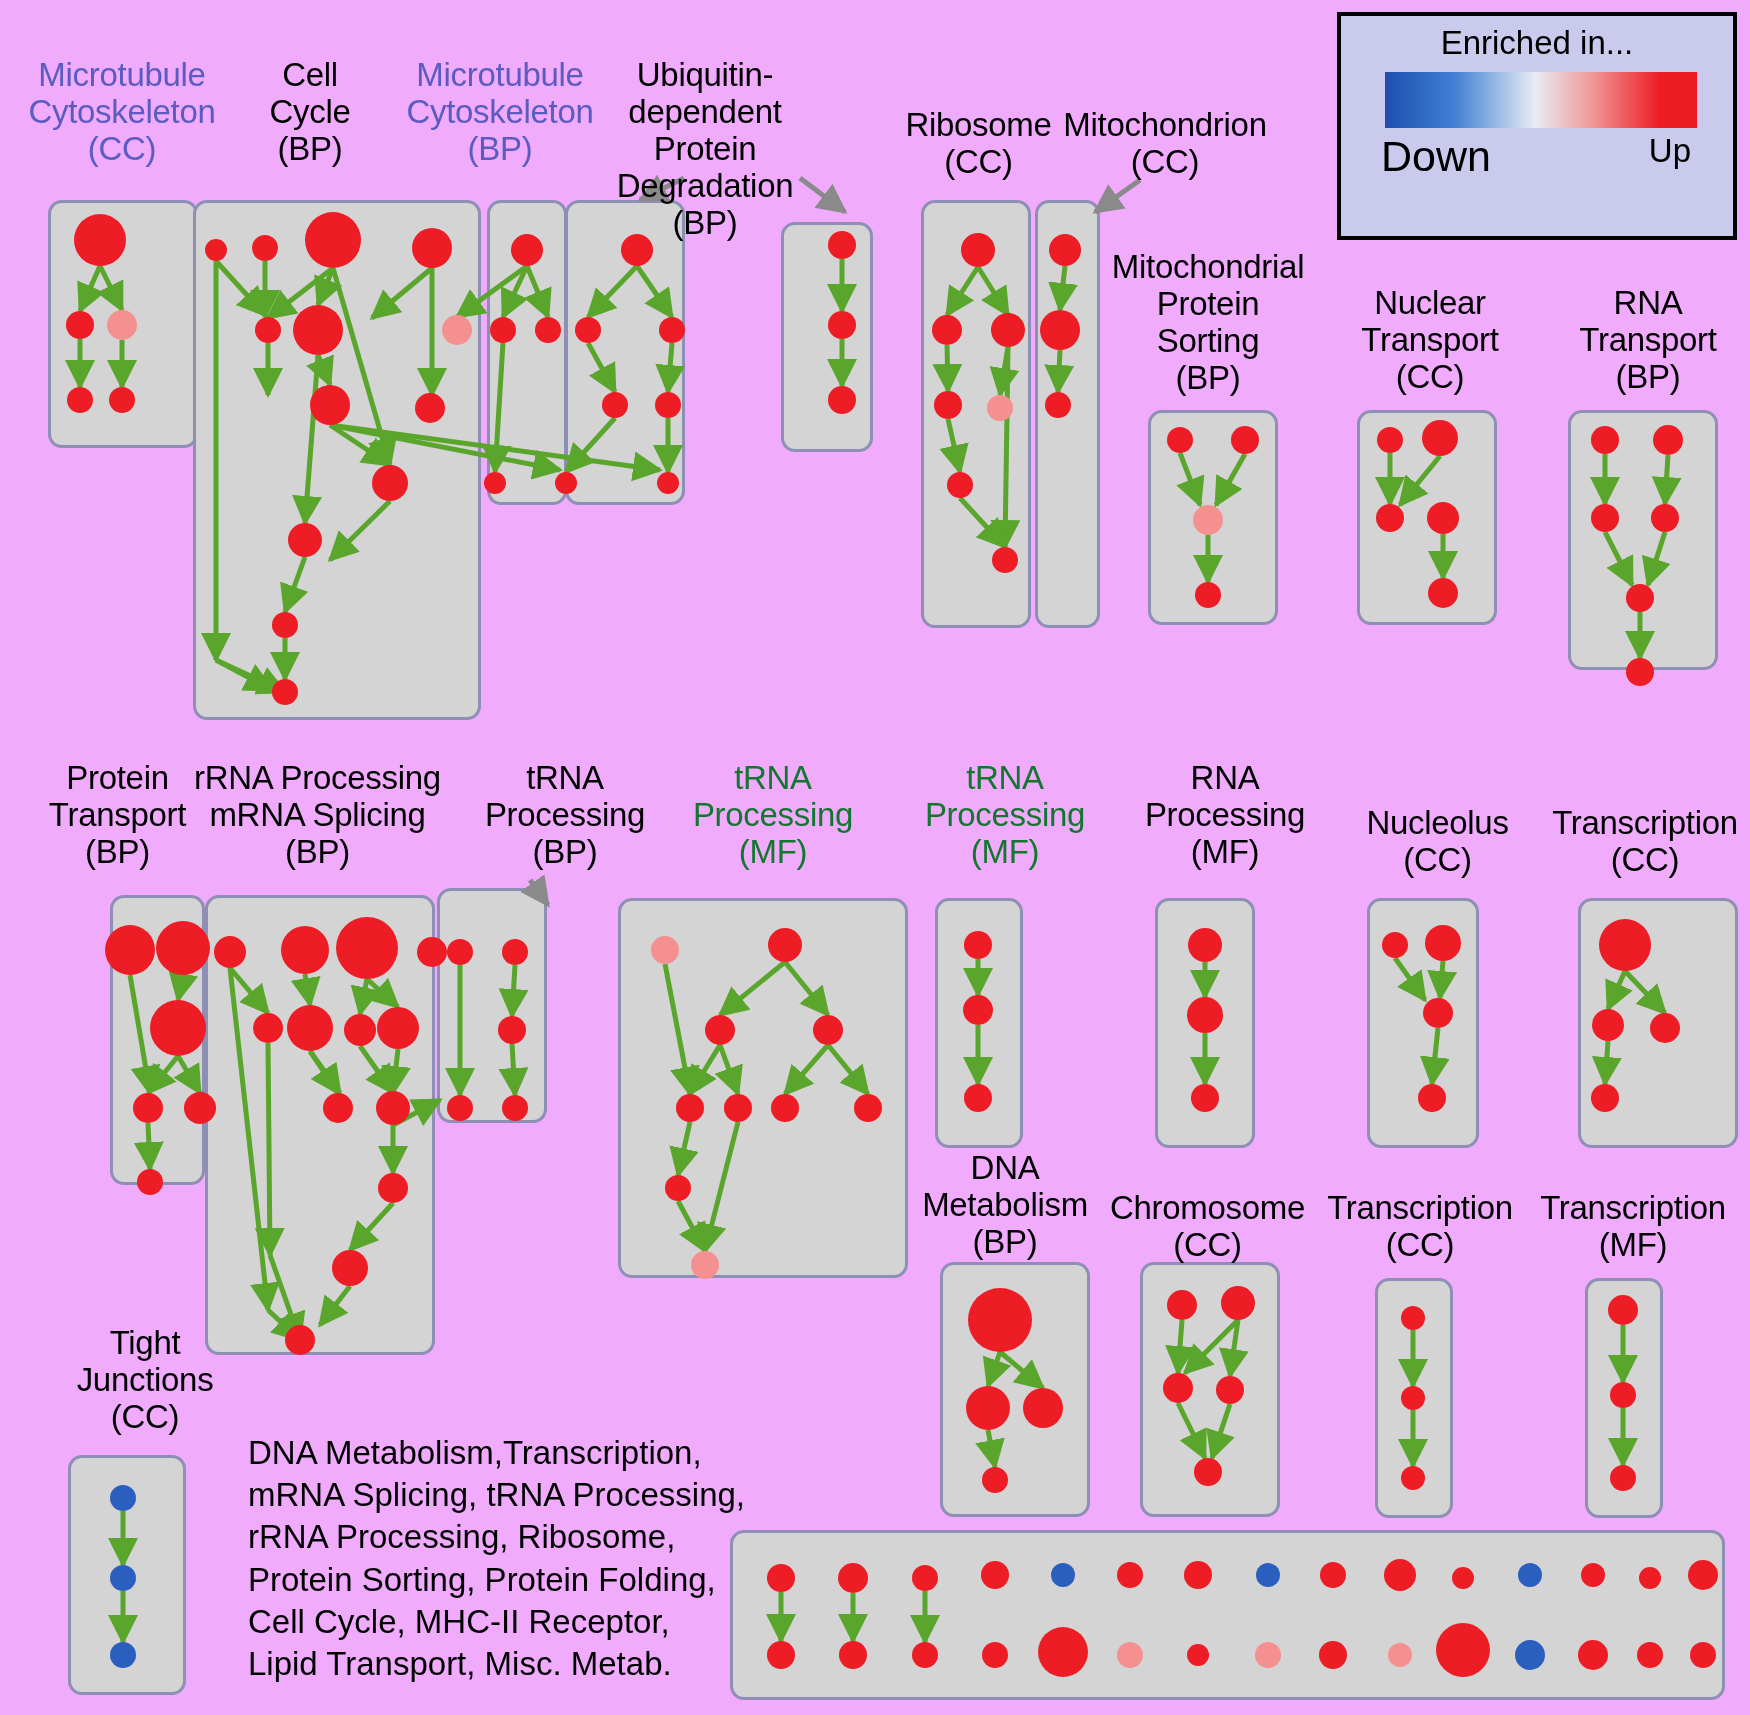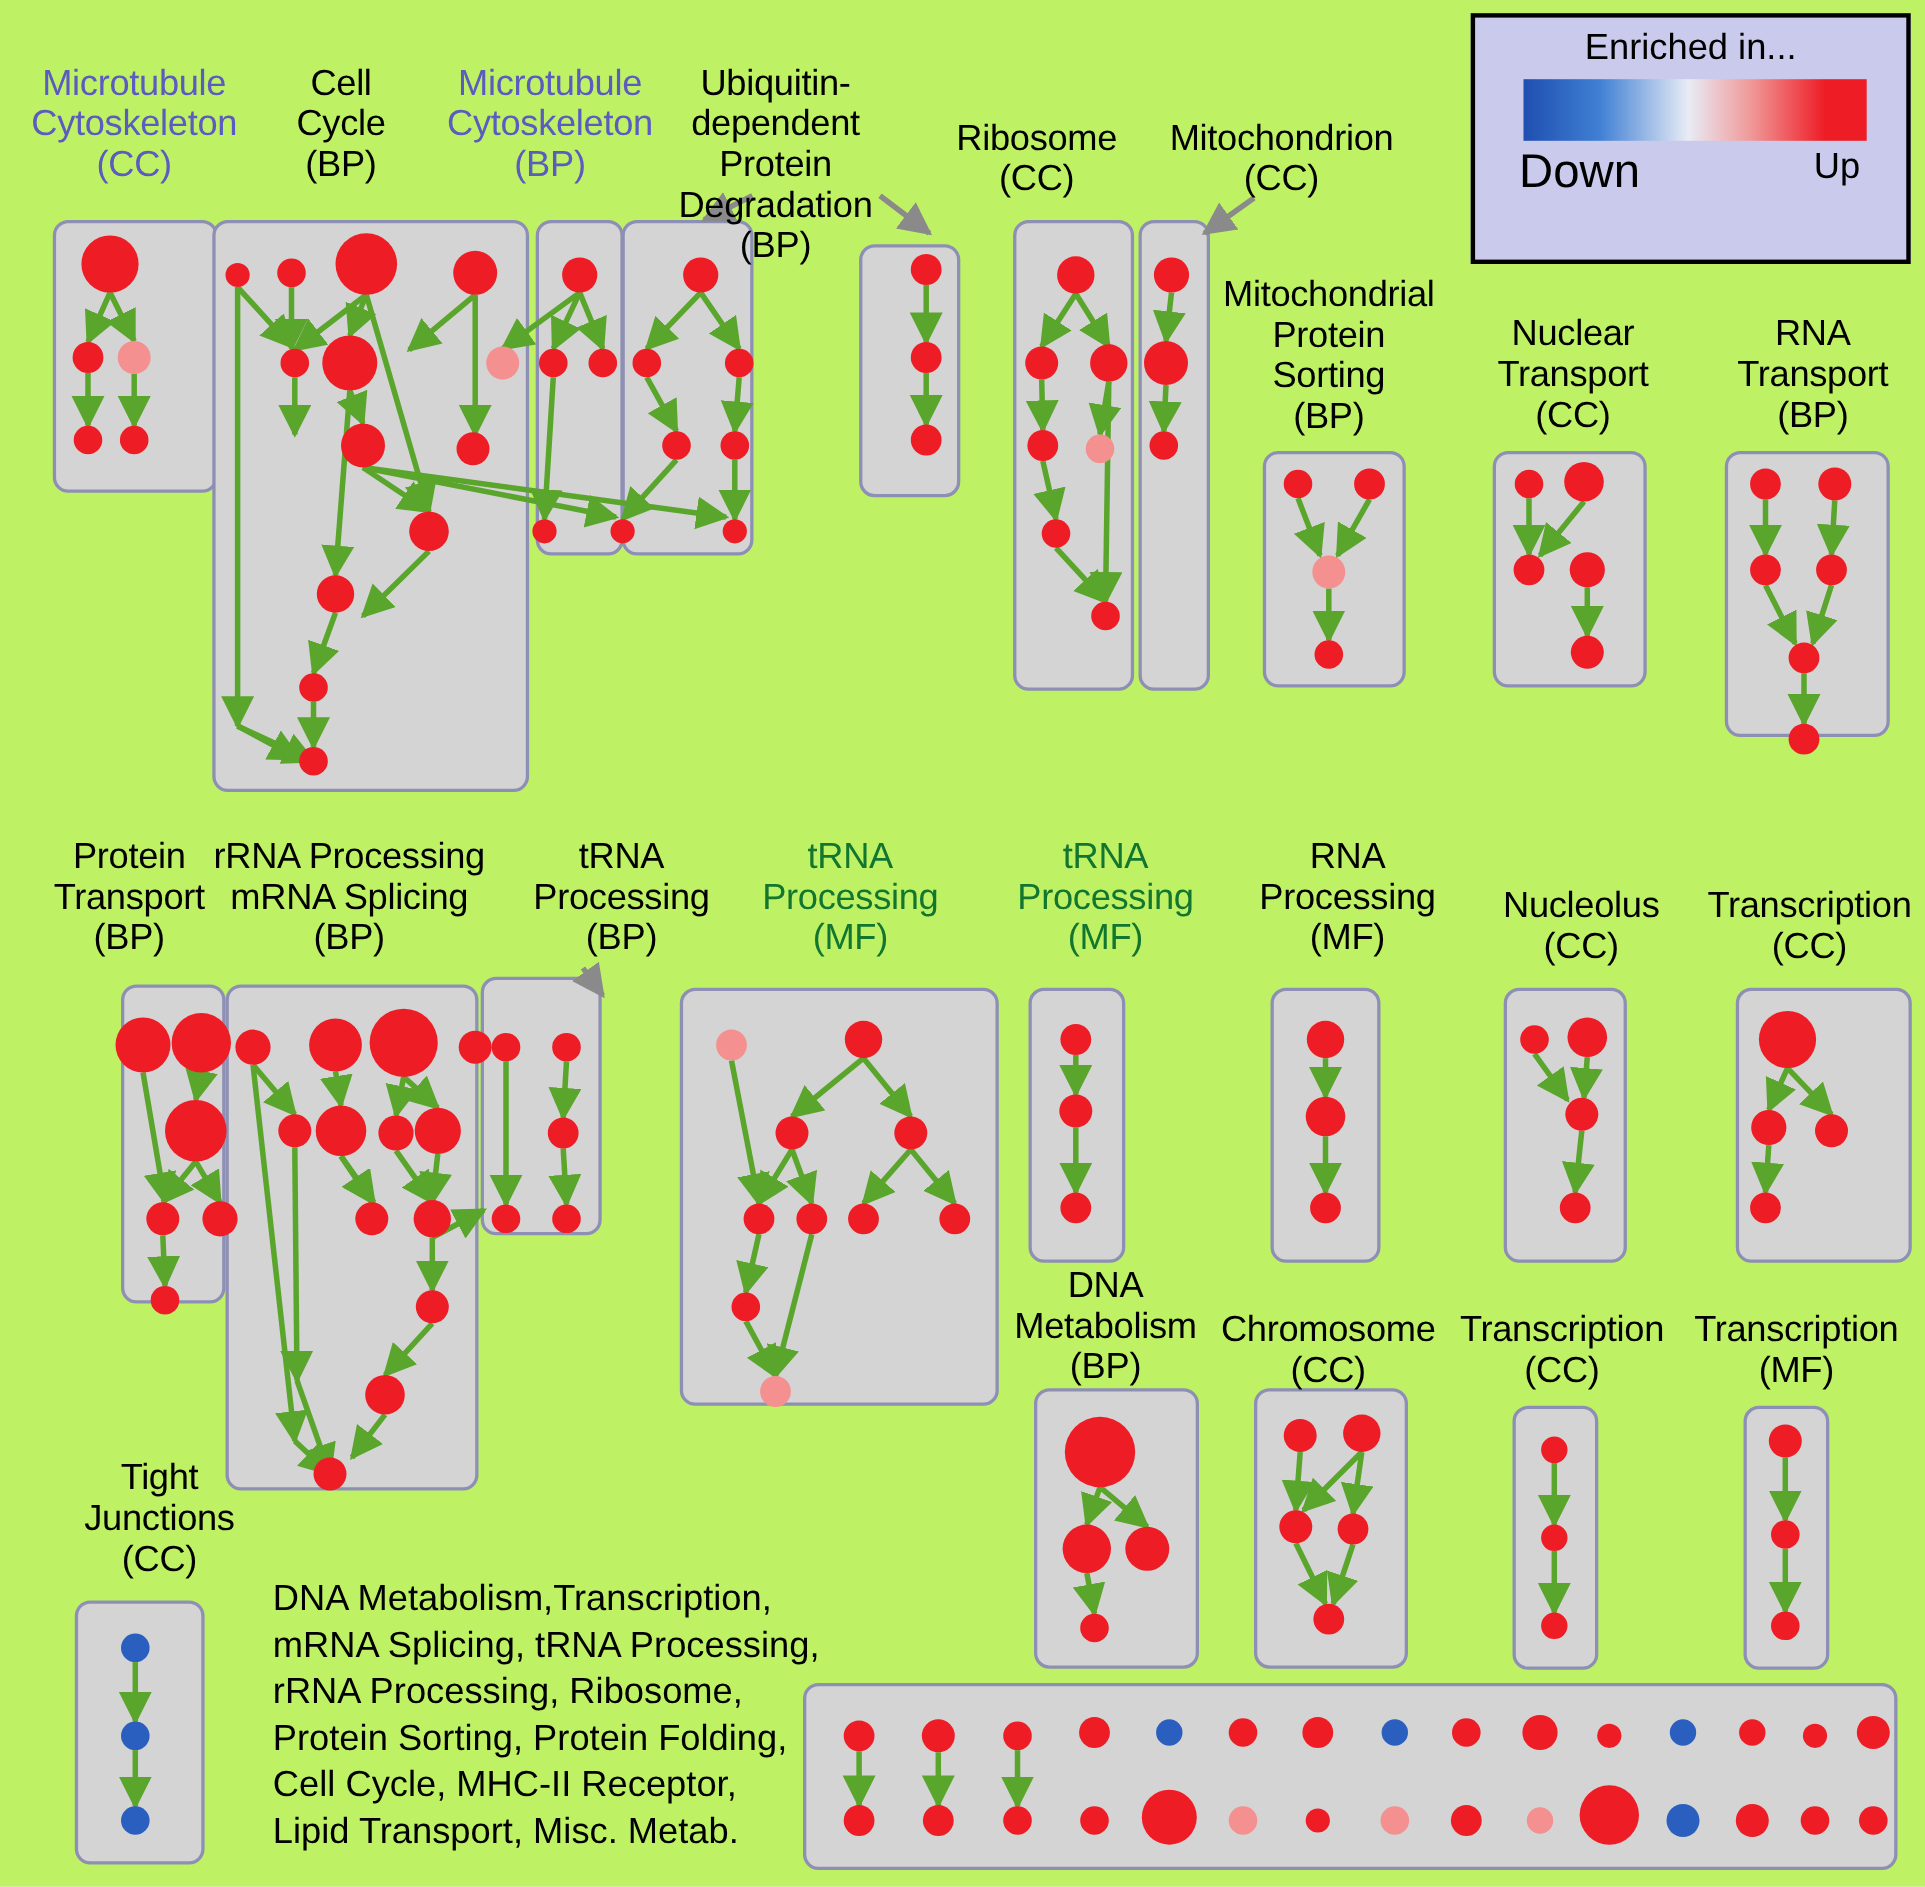--- a/index.html
+++ b/index.html
@@ -10,21 +10,21 @@
     width: 1750px;
     height: 1715px;
     background: #ffffff;
     font-family: "Liberation Sans", sans-serif;
     overflow: hidden;
   }
   #canvas {
     position: relative;
     width: 1750px;
     height: 1715px;
-    background: #bef264;
+    background: #f0abfc;
     box-sizing: border-box;
   }
   .panel {
     position: absolute;
     background: #d4d4d4;
     border: 3px solid #8e8fb4;
     border-radius: 14px;
     box-sizing: border-box;
   }
   .label {
@@ -436,21 +436,21 @@
 Cycle
 (BP)</div>
       <div class="label purple" style="left: 400px; top: 57px; width: 200px;">Microtubule
 Cytoskeleton
 (BP)</div>
       <div class="label" style="left: 610px; top: 57px; width: 190px;">Ubiquitin-
 dependent
 Protein
 Degradation
 (BP)</div>
-      <div class="label" style="left: 855px; top: 107px; width: 175px;">Ribosome
+      <div class="label" style="left: 891px; top: 107px; width: 175px;">Ribosome
 (CC)</div>
       <div class="label" style="left: 1050px; top: 107px; width: 230px;">Mitochondrion
 (CC)</div>
       <div class="label" style="left: 1098px; top: 249px; width: 220px;">Mitochondrial
 Protein
 Sorting
 (BP)</div>
       <div class="label" style="left: 1335px; top: 285px; width: 190px;">Nuclear
 Transport
 (CC)</div>

